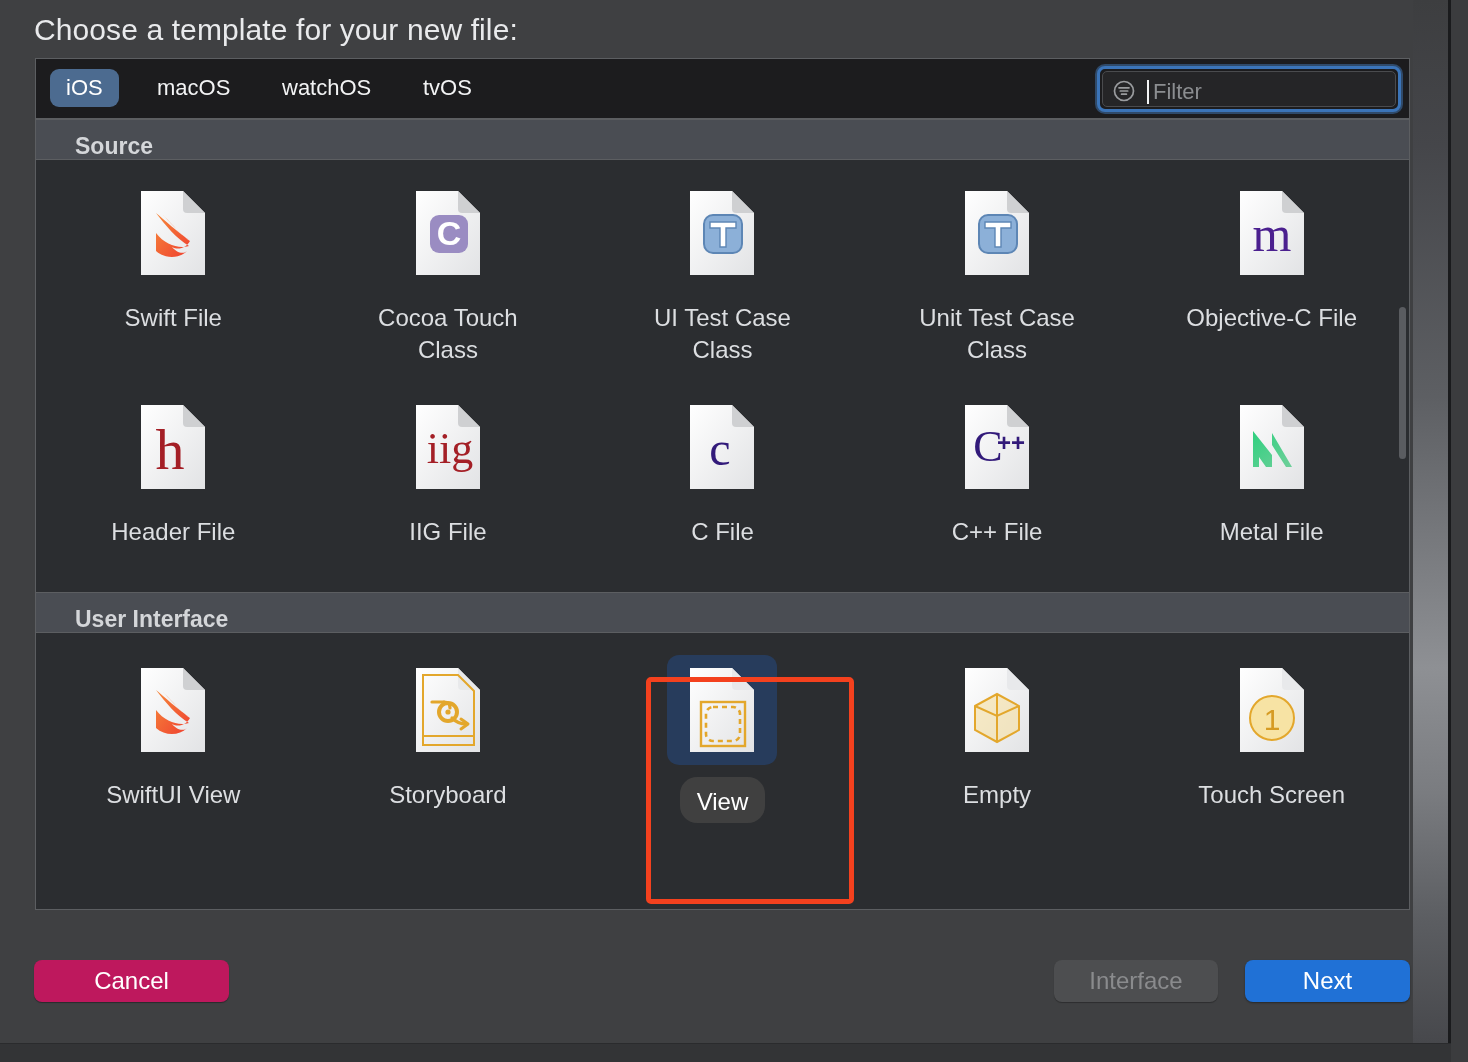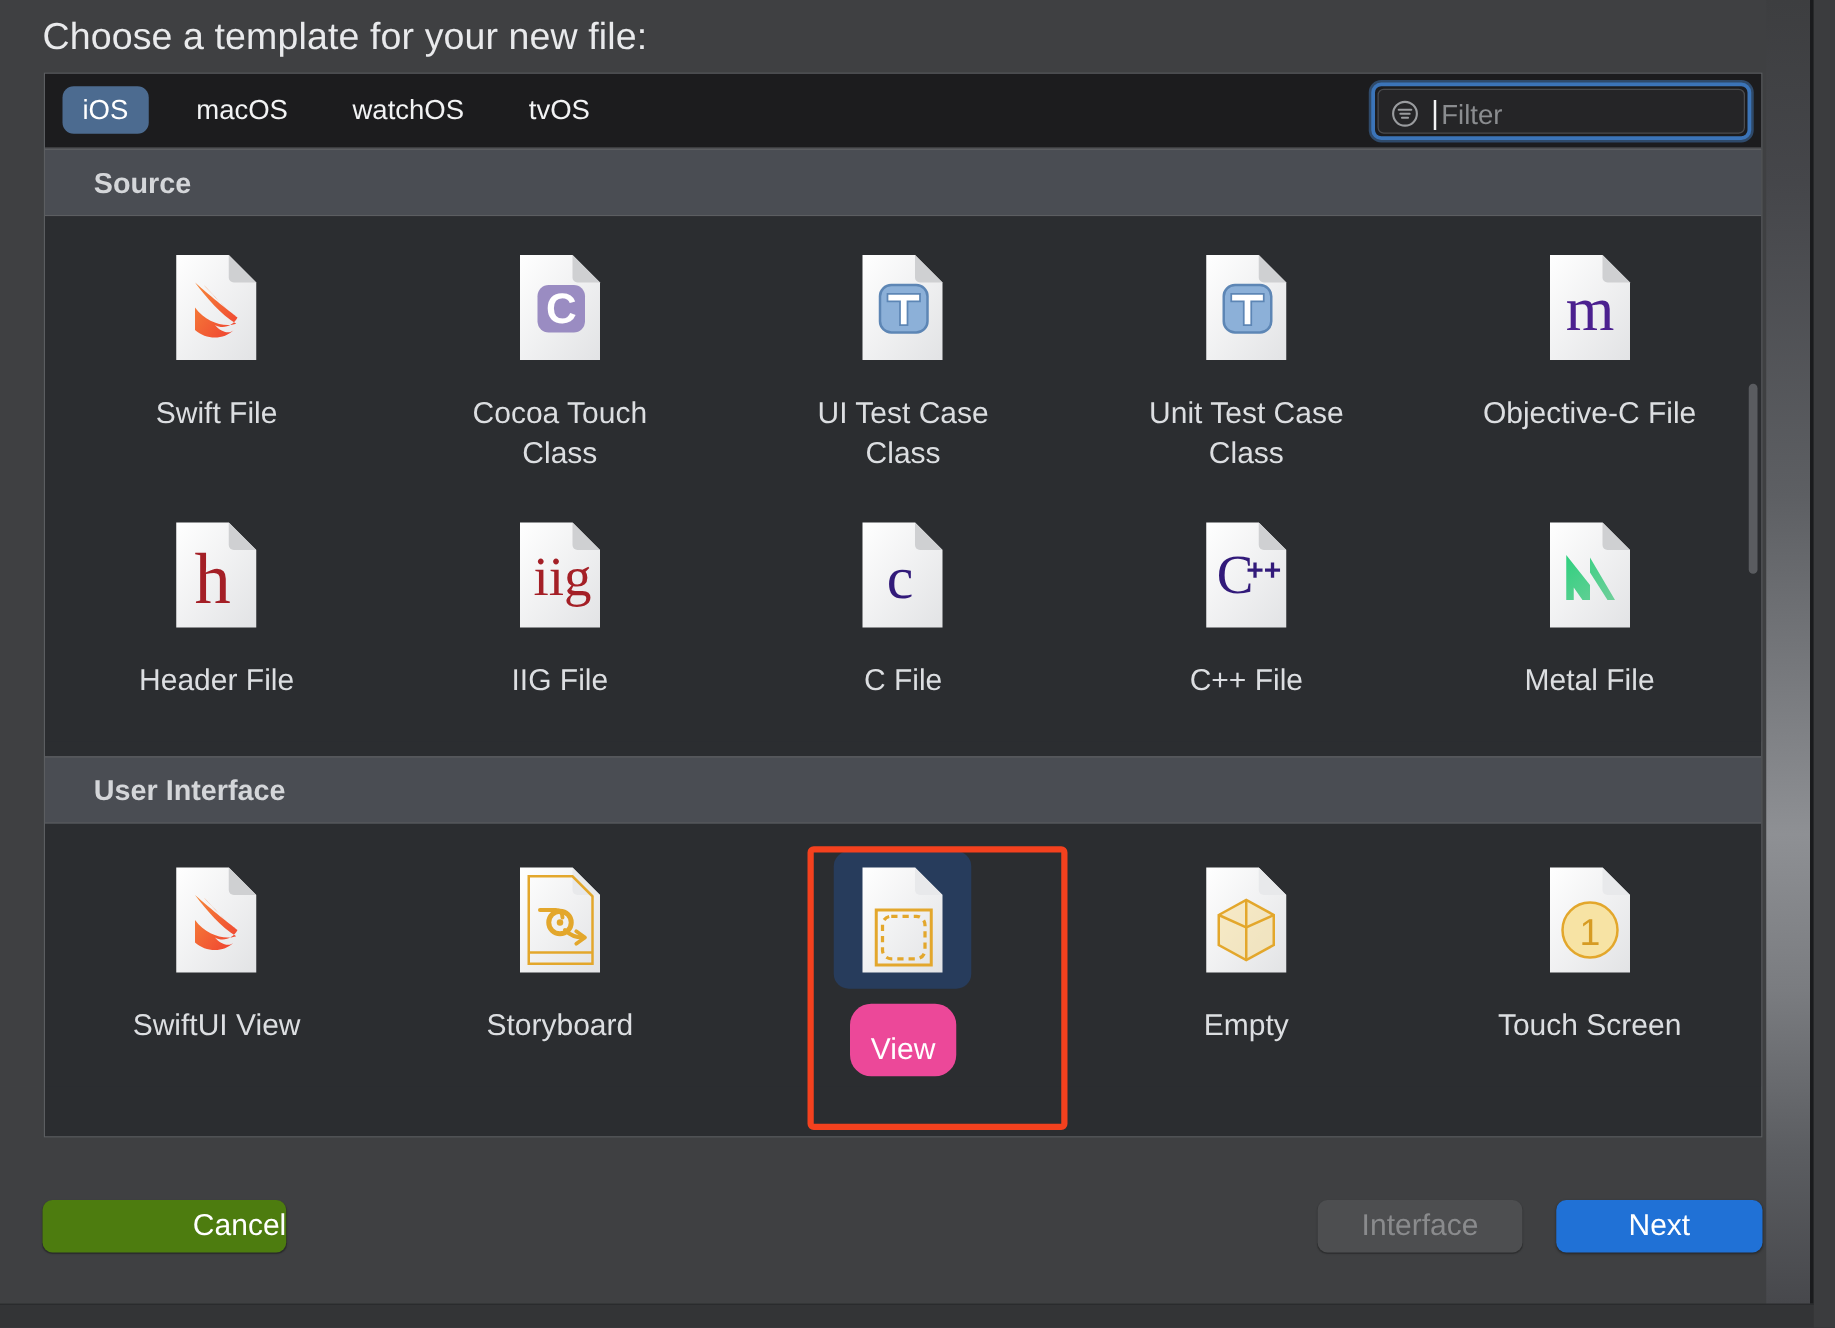--- a/index.html
+++ b/index.html
@@ -136,21 +136,21 @@
     position: absolute;
     left: 50px; top: 7px;
     font-size: 22px;
     line-height: 26px;
     color: #8b8d90;
     white-space: nowrap;
   }
 
   
   .section-header {
-    height: 54px;
+    height: 41px;
     background: #4a4d53;
     border-top: 1px solid #5c5e61;
     border-bottom: 1px solid #5c5e61;
     box-sizing: border-box;
     position: relative;
   }
   .section-header-label {
     position: absolute;
     left: 39px; top: 13px;
     font-size: 23px;
@@ -193,24 +193,24 @@
   }
   .caption {
     margin-top: 14px;
     font-size: 24px;
     color: #dcdee1;
     text-align: center;
     line-height: 32px;
     max-width: 210px;
   }
   .caption.selected-pill {
-    background: #ec4899;
+    background: #404040;
     color: #ffffff;
     border-radius: 17px;
-    padding: 20px 17px 4px 17px;
+    padding: 8px 17px 4px 17px;
     margin-top: 12px;
     line-height: 34px;
   }
 
   
   .doc {
     position: relative;
     width: 68px;
     height: 88px;
   }
@@ -250,24 +250,23 @@
     border-radius: 8px;
     font-size: 24px;
     line-height: 42px;
     text-align: center;
     box-sizing: border-box;
     white-space: nowrap;
   }
   #btn-cancel {
     left: 34px; top: 960px;
     width: 195px;
-    background: #4d7c0f;
+    background: #be185d;
     color: #ffffff;
     box-shadow: 0 1px 1px rgba(0,0,0,0.35);
-    text-align: right;
   }
   #btn-previous {
     left: 1054px; top: 960px;
     width: 164px;
     background: #4d4e50;
     color: #8a8b8d;
     box-shadow: 0 1px 1px rgba(0,0,0,0.3);
   }
   #btn-next {
     left: 1245px; top: 960px;

